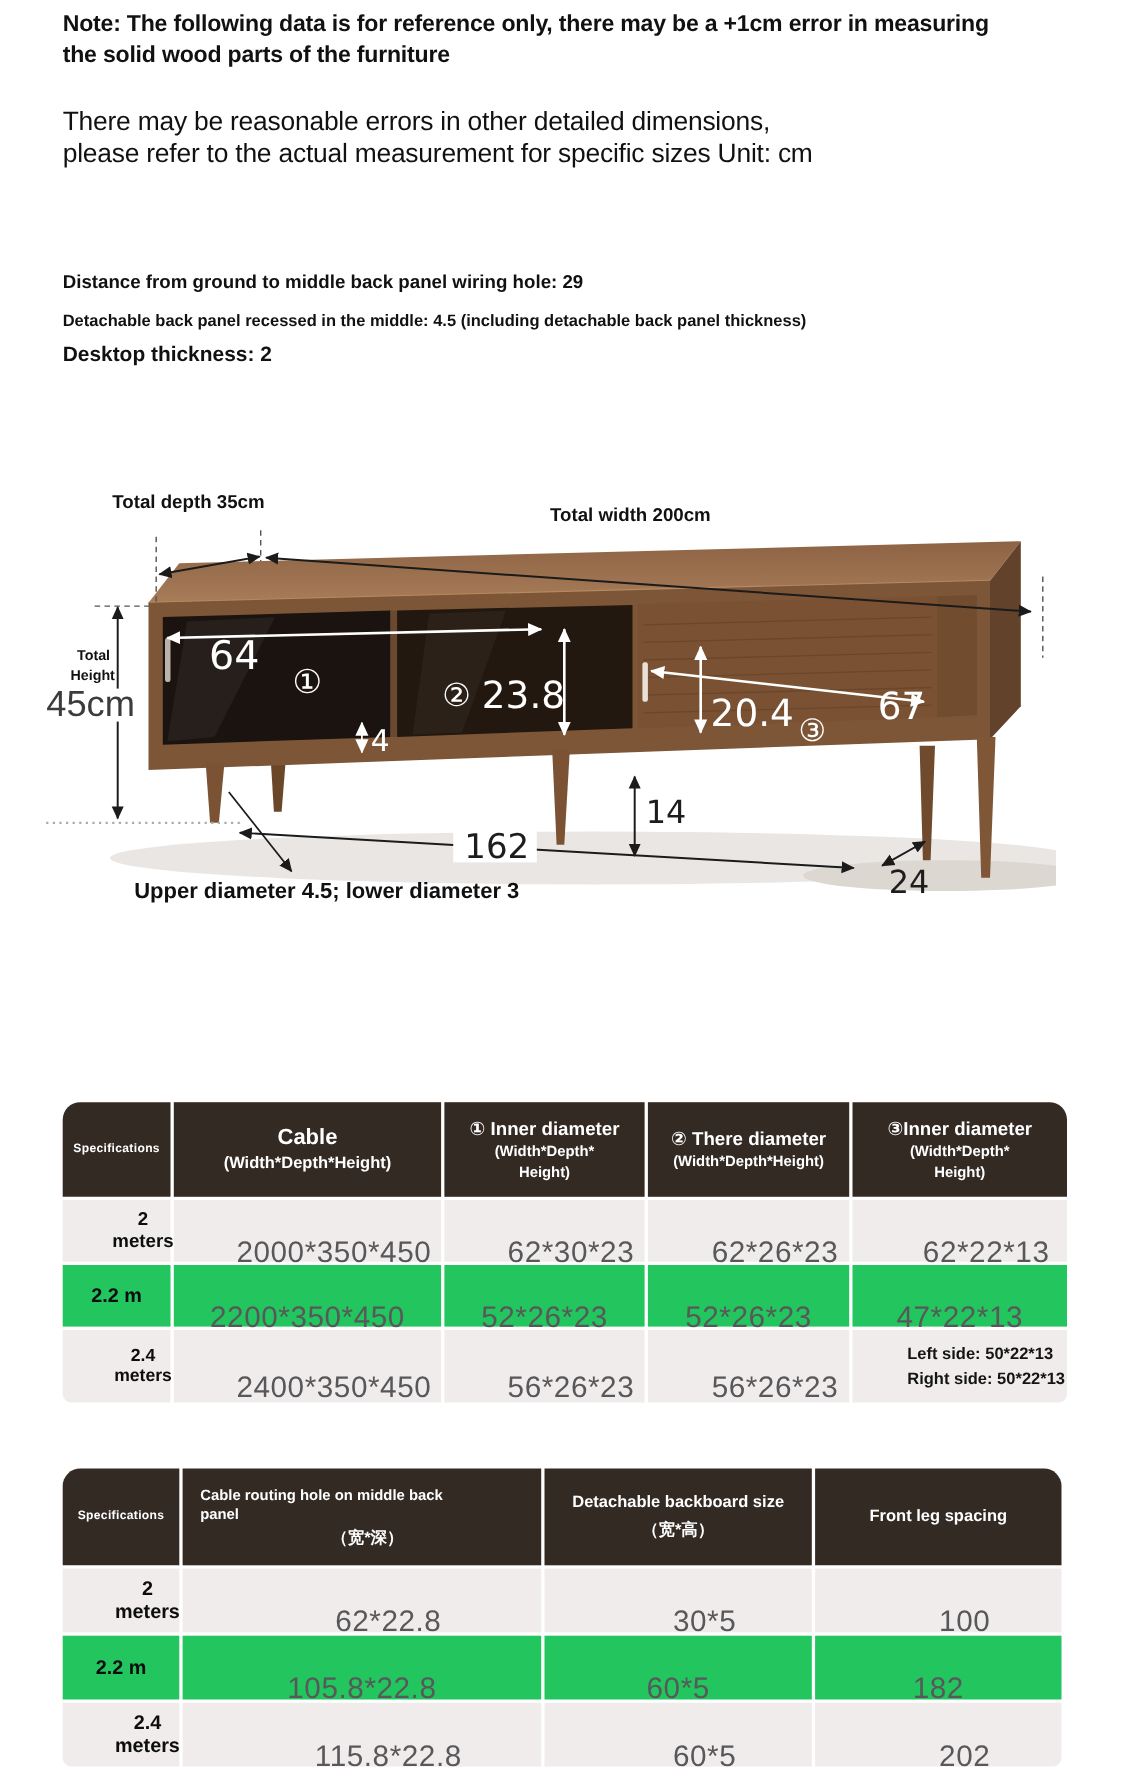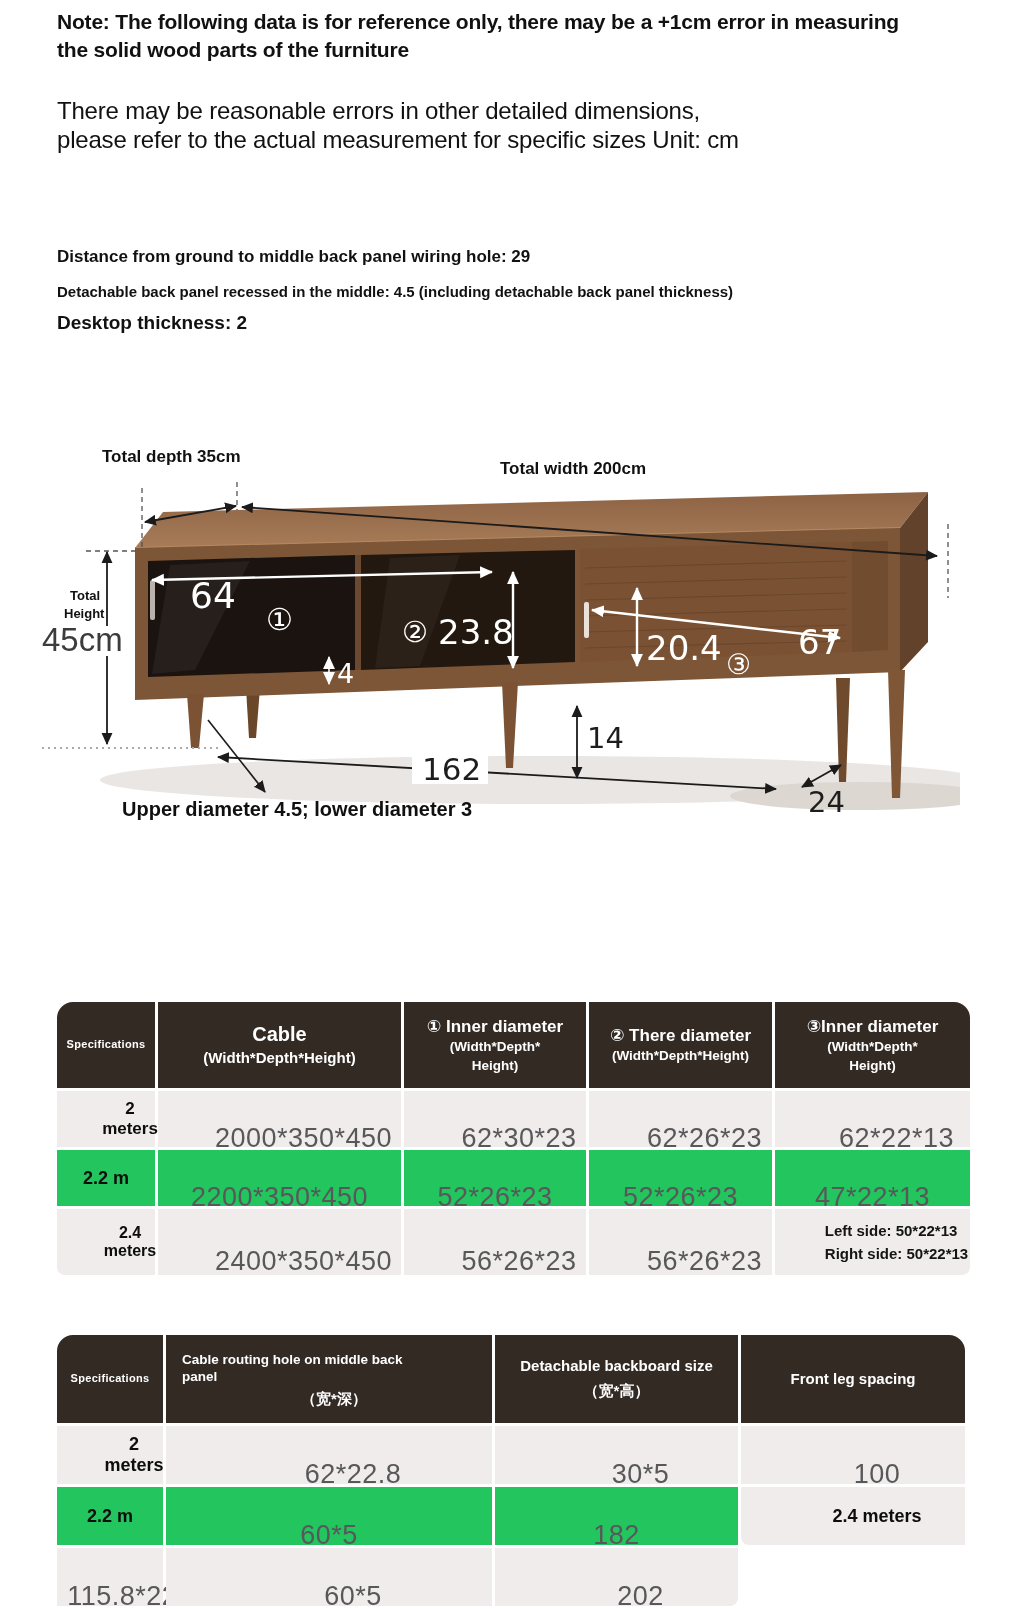--- a/index.html
+++ b/index.html
@@ -278,20 +278,23 @@
       <span class="val">30*5</span>
     </div>
   <div class="bc gray">
       <span class="val">100</span>
     </div>
 
   <div class="bc white">
       <span class="lbl" style="font-size:18px">2.2 m</span>
     </div>
   <div class="bc white">
+      <span class="val">105.8*22.8</span>
+    </div>
+  <div class="bc white">
       <span class="val">60*5</span>
     </div>
   <div class="bc white">
       <span class="val">182</span>
     </div>
 
   <div class="bc gray corner-bl">
       <span class="lbl" style="font-size:18px">2.4 meters</span>
     </div>
   <div class="bc gray">

